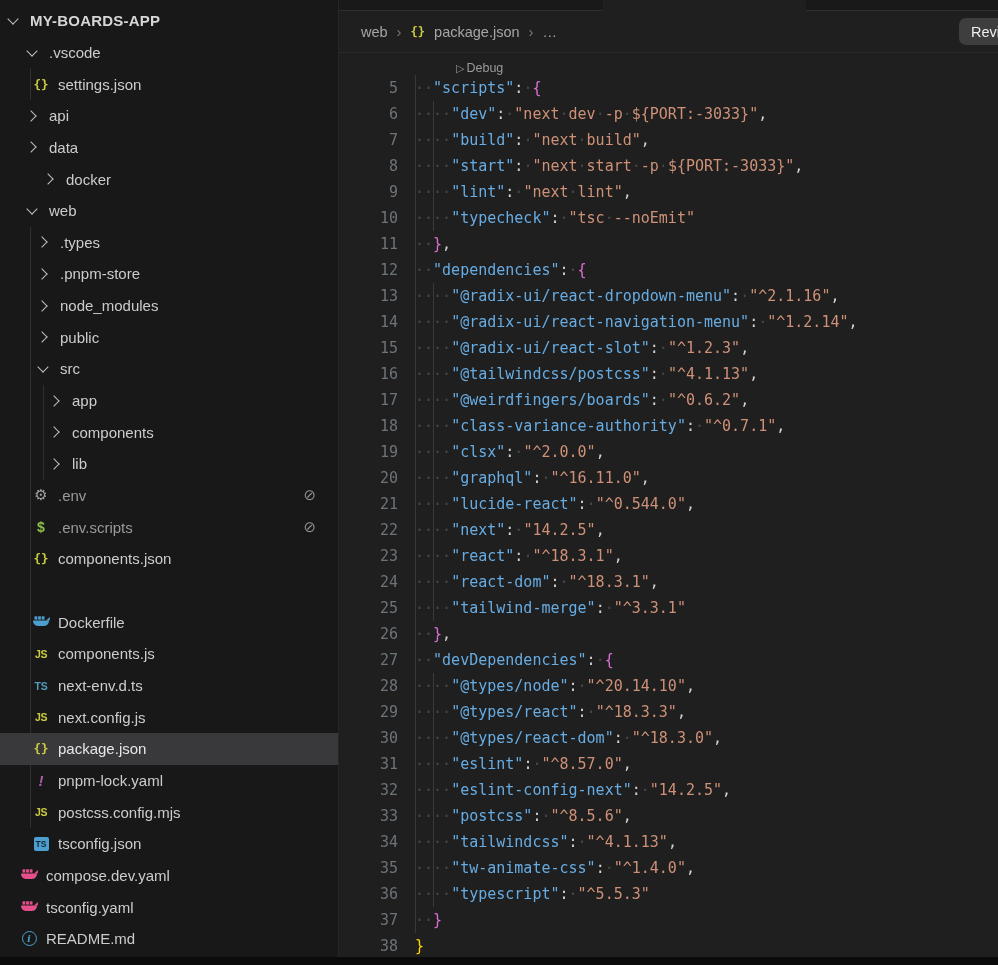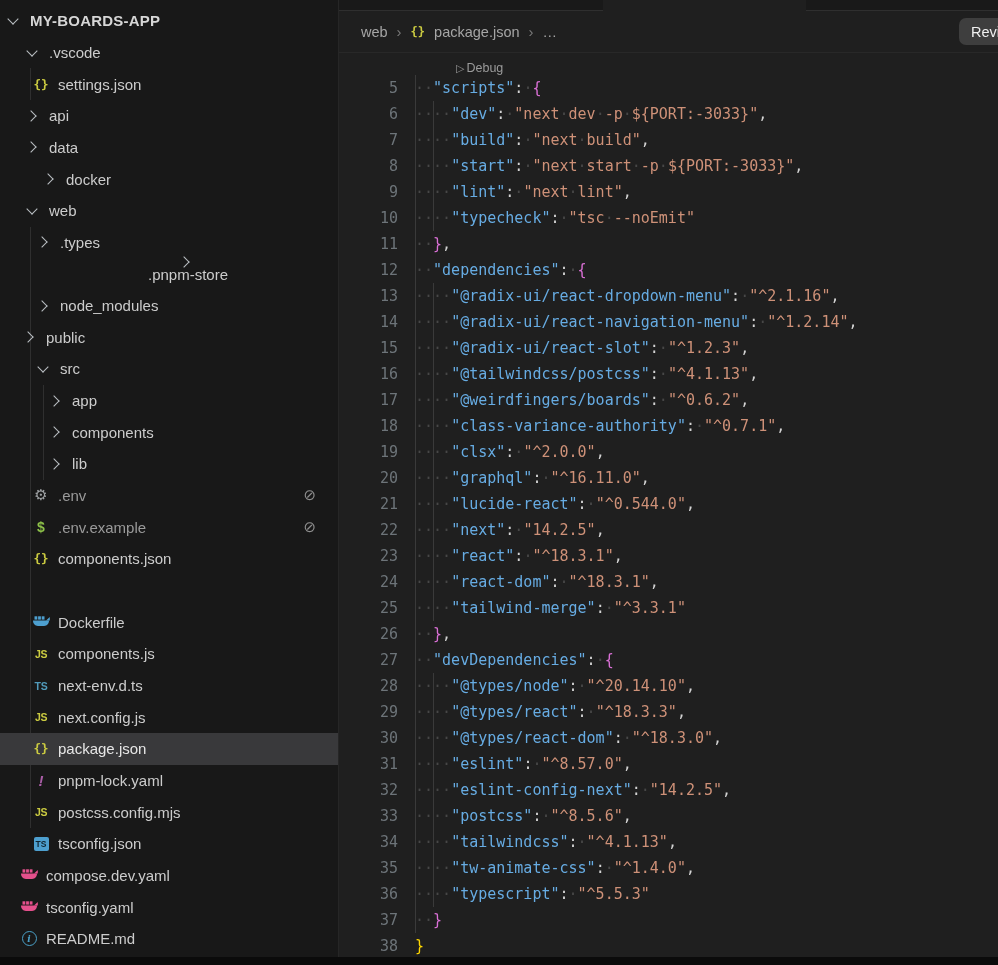--- a/index.html
+++ b/index.html
@@ -119,33 +119,33 @@
           <i class="chev exp"></i>
         </span>
         <span class="tlabel">web</span>
       </div>
       <div class="trow" style="padding-left: 32px;">
         <span class="slot">
           <i class="chev col"></i>
         </span>
         <span class="tlabel">.types</span>
       </div>
-      <div class="trow" style="padding-left: 32px; flex-direction: column;">
+      <div class="trow" style="padding-left: 32px;">
         <span class="slot">
           <i class="chev col"></i>
         </span>
         <span class="tlabel">.pnpm-store</span>
       </div>
       <div class="trow" style="padding-left: 32px;">
         <span class="slot">
           <i class="chev col"></i>
         </span>
         <span class="tlabel">node_modules</span>
       </div>
-      <div class="trow" style="padding-left: 18px;">
+      <div class="trow" style="padding-left: 32px;">
         <span class="slot">
           <i class="chev col"></i>
         </span>
         <span class="tlabel">public</span>
       </div>
       <div class="trow" style="padding-left: 32px;">
         <span class="slot">
           <i class="chev exp"></i>
         </span>
         <span class="tlabel">src</span>
@@ -172,21 +172,21 @@
         <span class="slot">
           <span class="ic-gear">⚙</span>
         </span>
         <span class="tlabel">.env</span>
         <span class="badge">⊘</span>
       </div>
       <div class="trow dim" style="padding-left: 30px;">
         <span class="slot">
           <span class="ic-dollar">$</span>
         </span>
-        <span class="tlabel">.env.example</span>
+        <span class="tlabel">.env.scripts</span>
         <span class="badge">⊘</span>
       </div>
       <div class="trow" style="padding-left: 30px;">
         <span class="slot">
           <span class="ic-json">{}</span>
         </span>
         <span class="tlabel">components.json</span>
       </div>
       <div class="trow" style="padding-left: 30px; margin-top: 32px;">
         <span class="slot">

